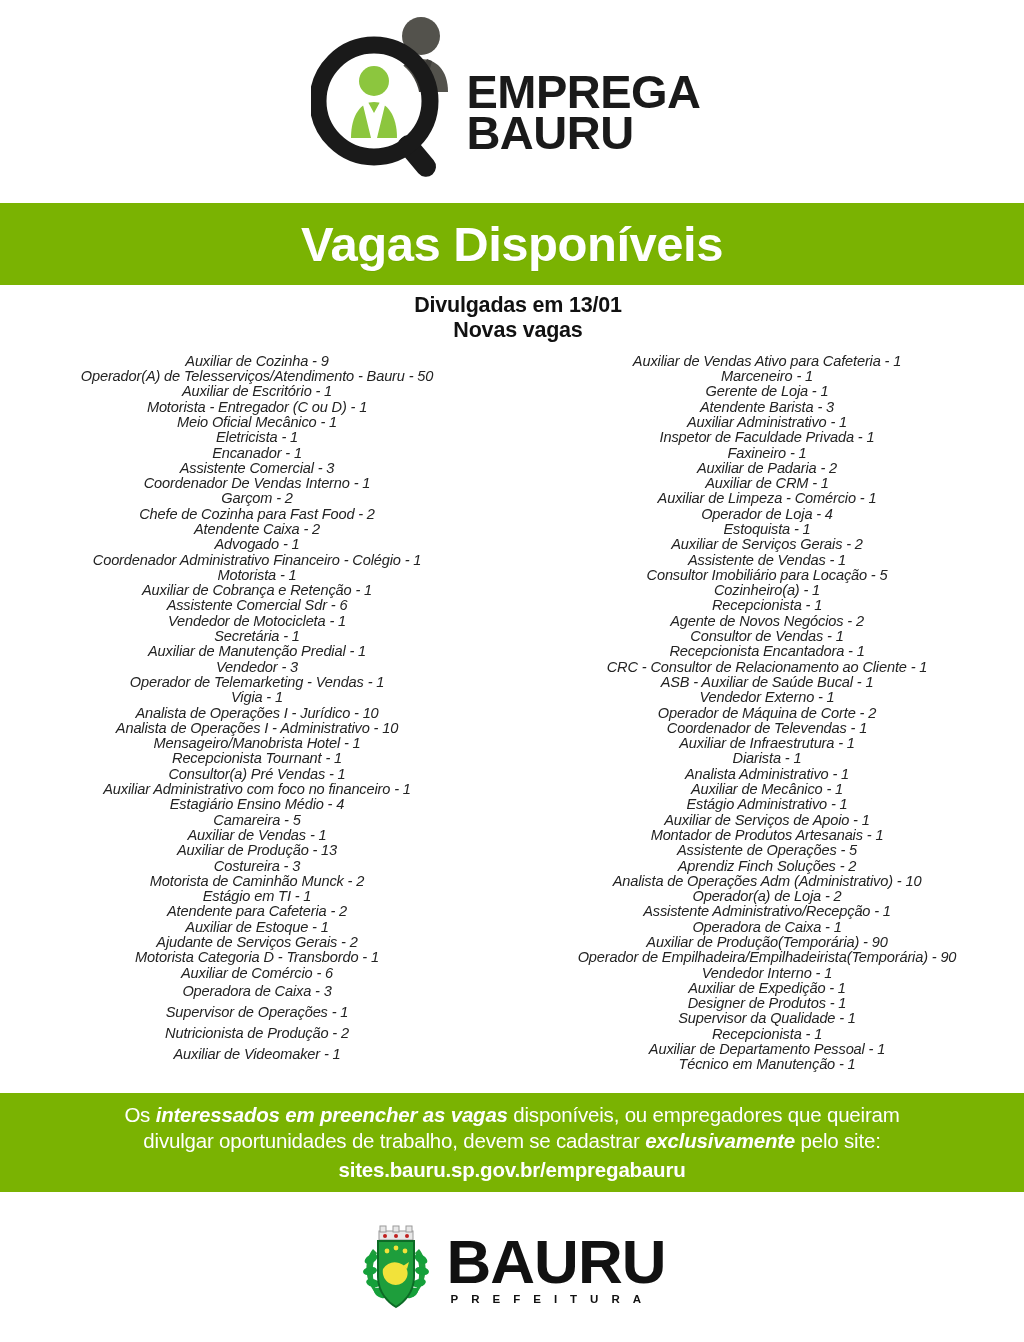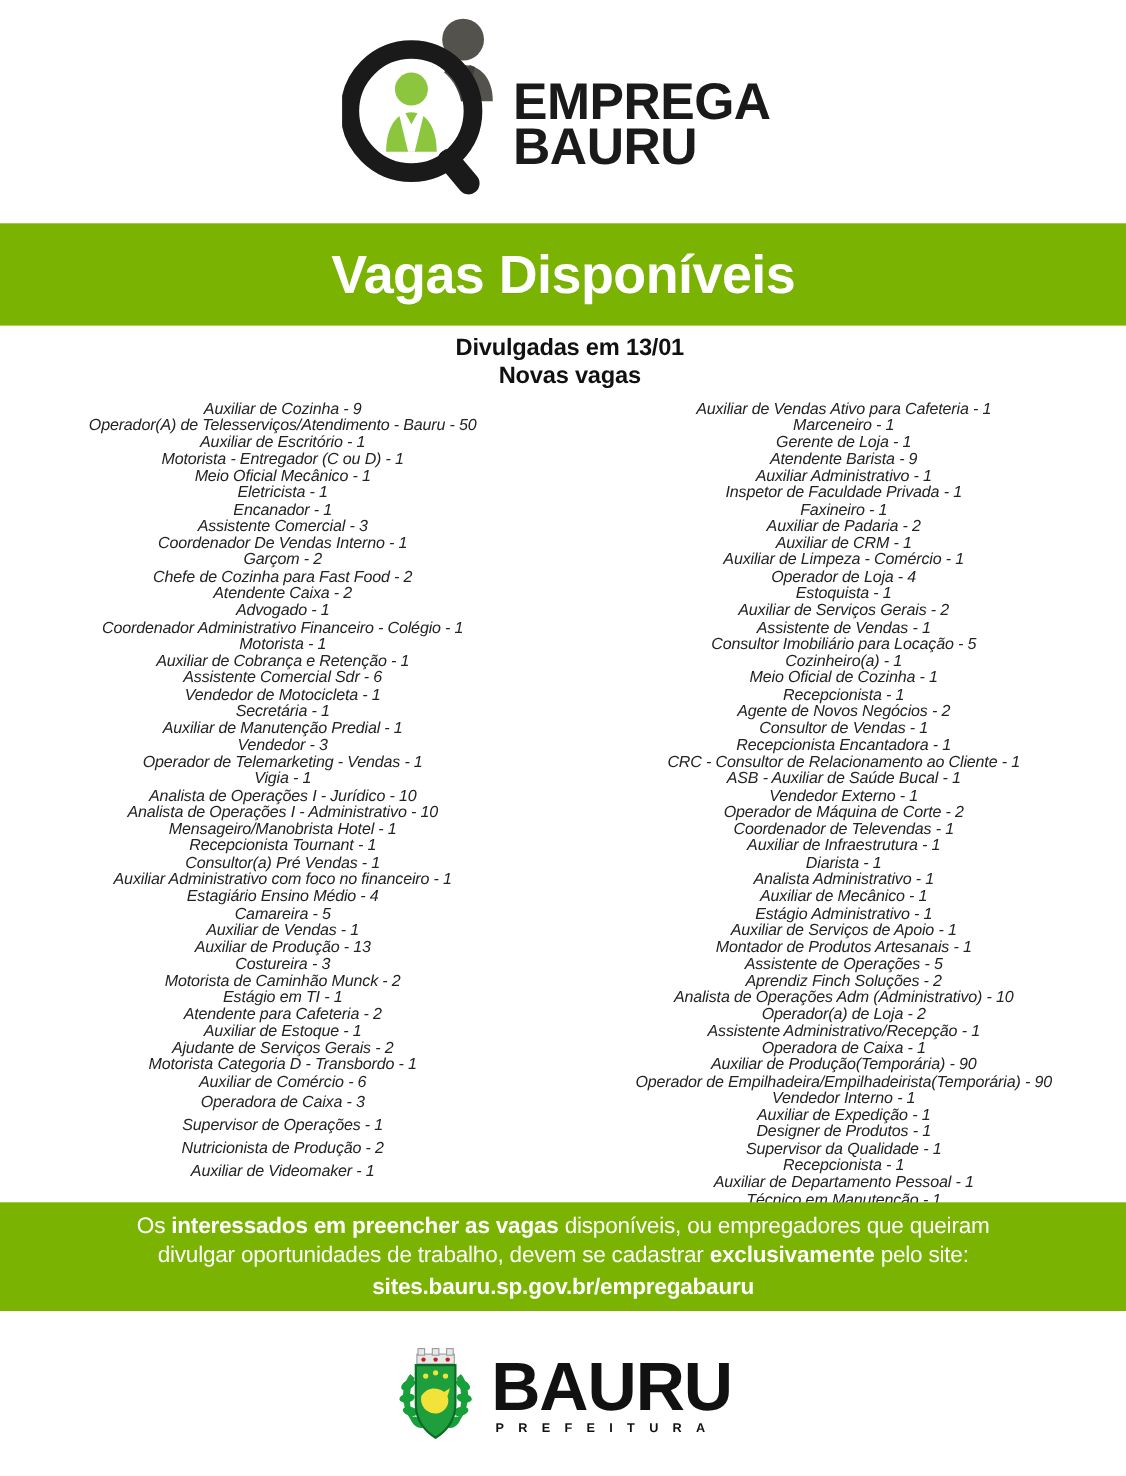--- a/index.html
+++ b/index.html
@@ -30,21 +30,21 @@
     margin-left:-16px;
     padding-top:22px;
   }
   .logo-text .l1,.logo-text .l2{
     font-size:47px;font-weight:bold;color:#1a1a1a;
     letter-spacing:-0.5px;
   }
   
   .banner{
     background:#7ab302;
-    height:93px;
+    height:82px;
     display:flex;align-items:center;justify-content:center;
     position:relative;
   }
   .banner-title{
     color:#ffffff;
     font-size:49px;
     font-weight:bold;
     letter-spacing:-0.5px;
     text-shadow:0 1px 0 rgba(0,0,0,.06);
   }
@@ -97,21 +97,21 @@
     justify-content:center;
   }
   .footer-band p{
     margin:0;
     color:#ffffff;
     font-size:20.5px;
     line-height:26px;
     text-align:center;
     letter-spacing:-0.2px;
   }
-  .footer-band b{font-weight:bold;}
+  .footer-band b{font-weight:bold;font-style:italic;}
   .footer-url{
     margin-top:3px !important;
     font-weight:bold;
     font-size:20.5px;
   }
   
   .bottom-logo{
     position:absolute;
     left:0;right:0;
     top:1192px;
@@ -216,34 +216,33 @@
       <div class="job">Auxiliar de Comércio - 6</div>
       <div class="job sp">Operadora de Caixa  - 3</div>
       <div class="job sp">Supervisor de Operações - 1</div>
       <div class="job sp">Nutricionista de Produção - 2</div>
       <div class="job sp">Auxiliar de Videomaker - 1</div>
     </div>
   <div class="col right" id="col-right">
       <div class="job">Auxiliar de Vendas Ativo para Cafeteria - 1</div>
       <div class="job">Marceneiro - 1</div>
       <div class="job">Gerente de Loja - 1</div>
-      <div class="job">Atendente Barista - 9</div>
+      <div class="job">Atendente Barista - 3</div>
       <div class="job">Auxiliar Administrativo - 1</div>
       <div class="job">Inspetor de Faculdade Privada - 1</div>
       <div class="job">Faxineiro - 1</div>
       <div class="job">Auxiliar de Padaria - 2</div>
       <div class="job">Auxiliar de CRM - 1</div>
       <div class="job">Auxiliar de Limpeza - Comércio - 1</div>
       <div class="job">Operador de Loja - 4</div>
       <div class="job">Estoquista - 1</div>
       <div class="job">Auxiliar de Serviços Gerais - 2</div>
       <div class="job">Assistente de Vendas - 1</div>
       <div class="job">Consultor Imobiliário para Locação - 5</div>
       <div class="job">Cozinheiro(a) - 1</div>
-      <div class="job">Meio Oficial de Cozinha - 1</div>
       <div class="job">Recepcionista - 1</div>
       <div class="job">Agente de Novos Negócios - 2</div>
       <div class="job">Consultor de Vendas  - 1</div>
       <div class="job">Recepcionista Encantadora - 1</div>
       <div class="job">CRC - Consultor de Relacionamento ao Cliente - 1</div>
       <div class="job">ASB - Auxiliar de Saúde Bucal - 1</div>
       <div class="job">Vendedor Externo - 1</div>
       <div class="job">Operador de Máquina de Corte - 2</div>
       <div class="job">Coordenador de Televendas - 1</div>
       <div class="job">Auxiliar de Infraestrutura - 1</div>

